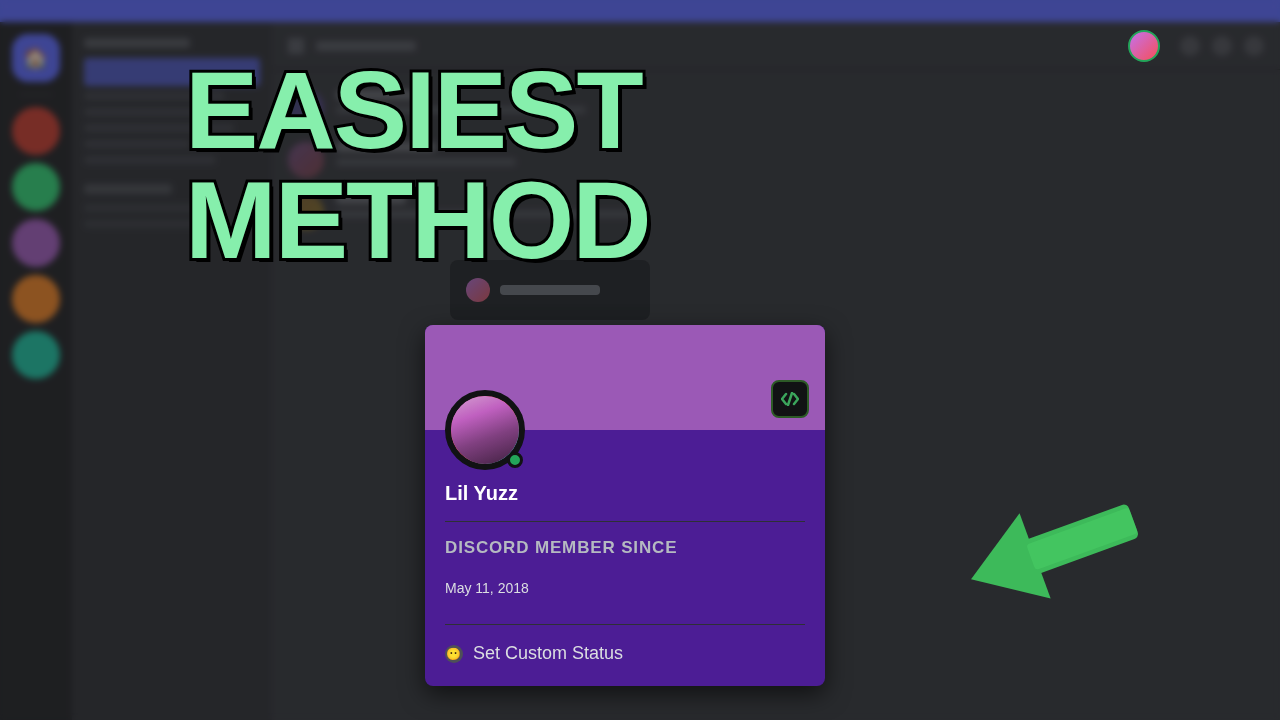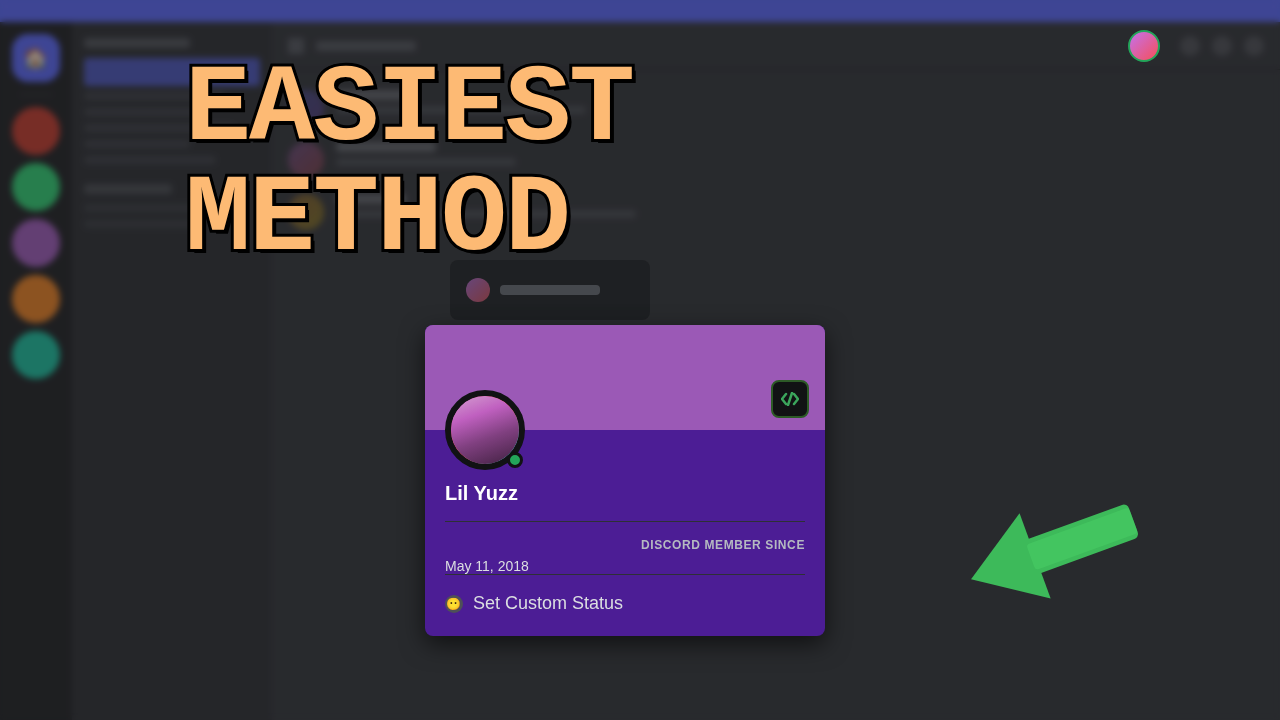--- a/index.html
+++ b/index.html
@@ -99,32 +99,31 @@
 
     
     .main-title {
       position: absolute;
       top: 55px;
       left: 185px;
       right: 200px;
       z-index: 10;
       font-size: 110px;
       font-weight: 900;
-      color: #fdba74;
+      color: #86efac;
       text-transform: uppercase;
       letter-spacing: -2px;
       line-height: 1.0;
       -webkit-text-stroke: 6px #000000;
       paint-order: stroke fill;
       text-shadow: 
         4px 4px 0 #000,
         -2px -2px 0 #000,
         2px -2px 0 #000,
         -2px 2px 0 #000;
-      font-family: Liberation Mono, monospace;
     }
 
     
     .profile-card {
       position: absolute;
       left: 425px;
       top: 325px;
       width: 400px;
       background: #4c1d95;
       border-radius: 8px;
@@ -207,33 +206,32 @@
       margin-bottom: 16px;
     }
 
     .profile-divider {
       height: 1px;
       background: #2e3035;
       margin-bottom: 16px;
     }
 
     .profile-section-title {
-      font-size: 12px;
+      font-size: 17px;
       font-weight: 700;
       color: #b5bac1;
       text-transform: uppercase;
       letter-spacing: 0.05em;
-      margin-bottom: 6px;
-      text-align: right;
+      margin-bottom: 22px;
     }
 
     .profile-section-value {
       font-size: 14px;
       color: #dbdee1;
-      margin-bottom: 0;
+      margin-bottom: 28px;
     }
 
     .profile-divider2 {
       height: 1px;
       background: #2e3035;
       margin-bottom: 12px;
     }
 
     .profile-status-row {
       display: flex;

